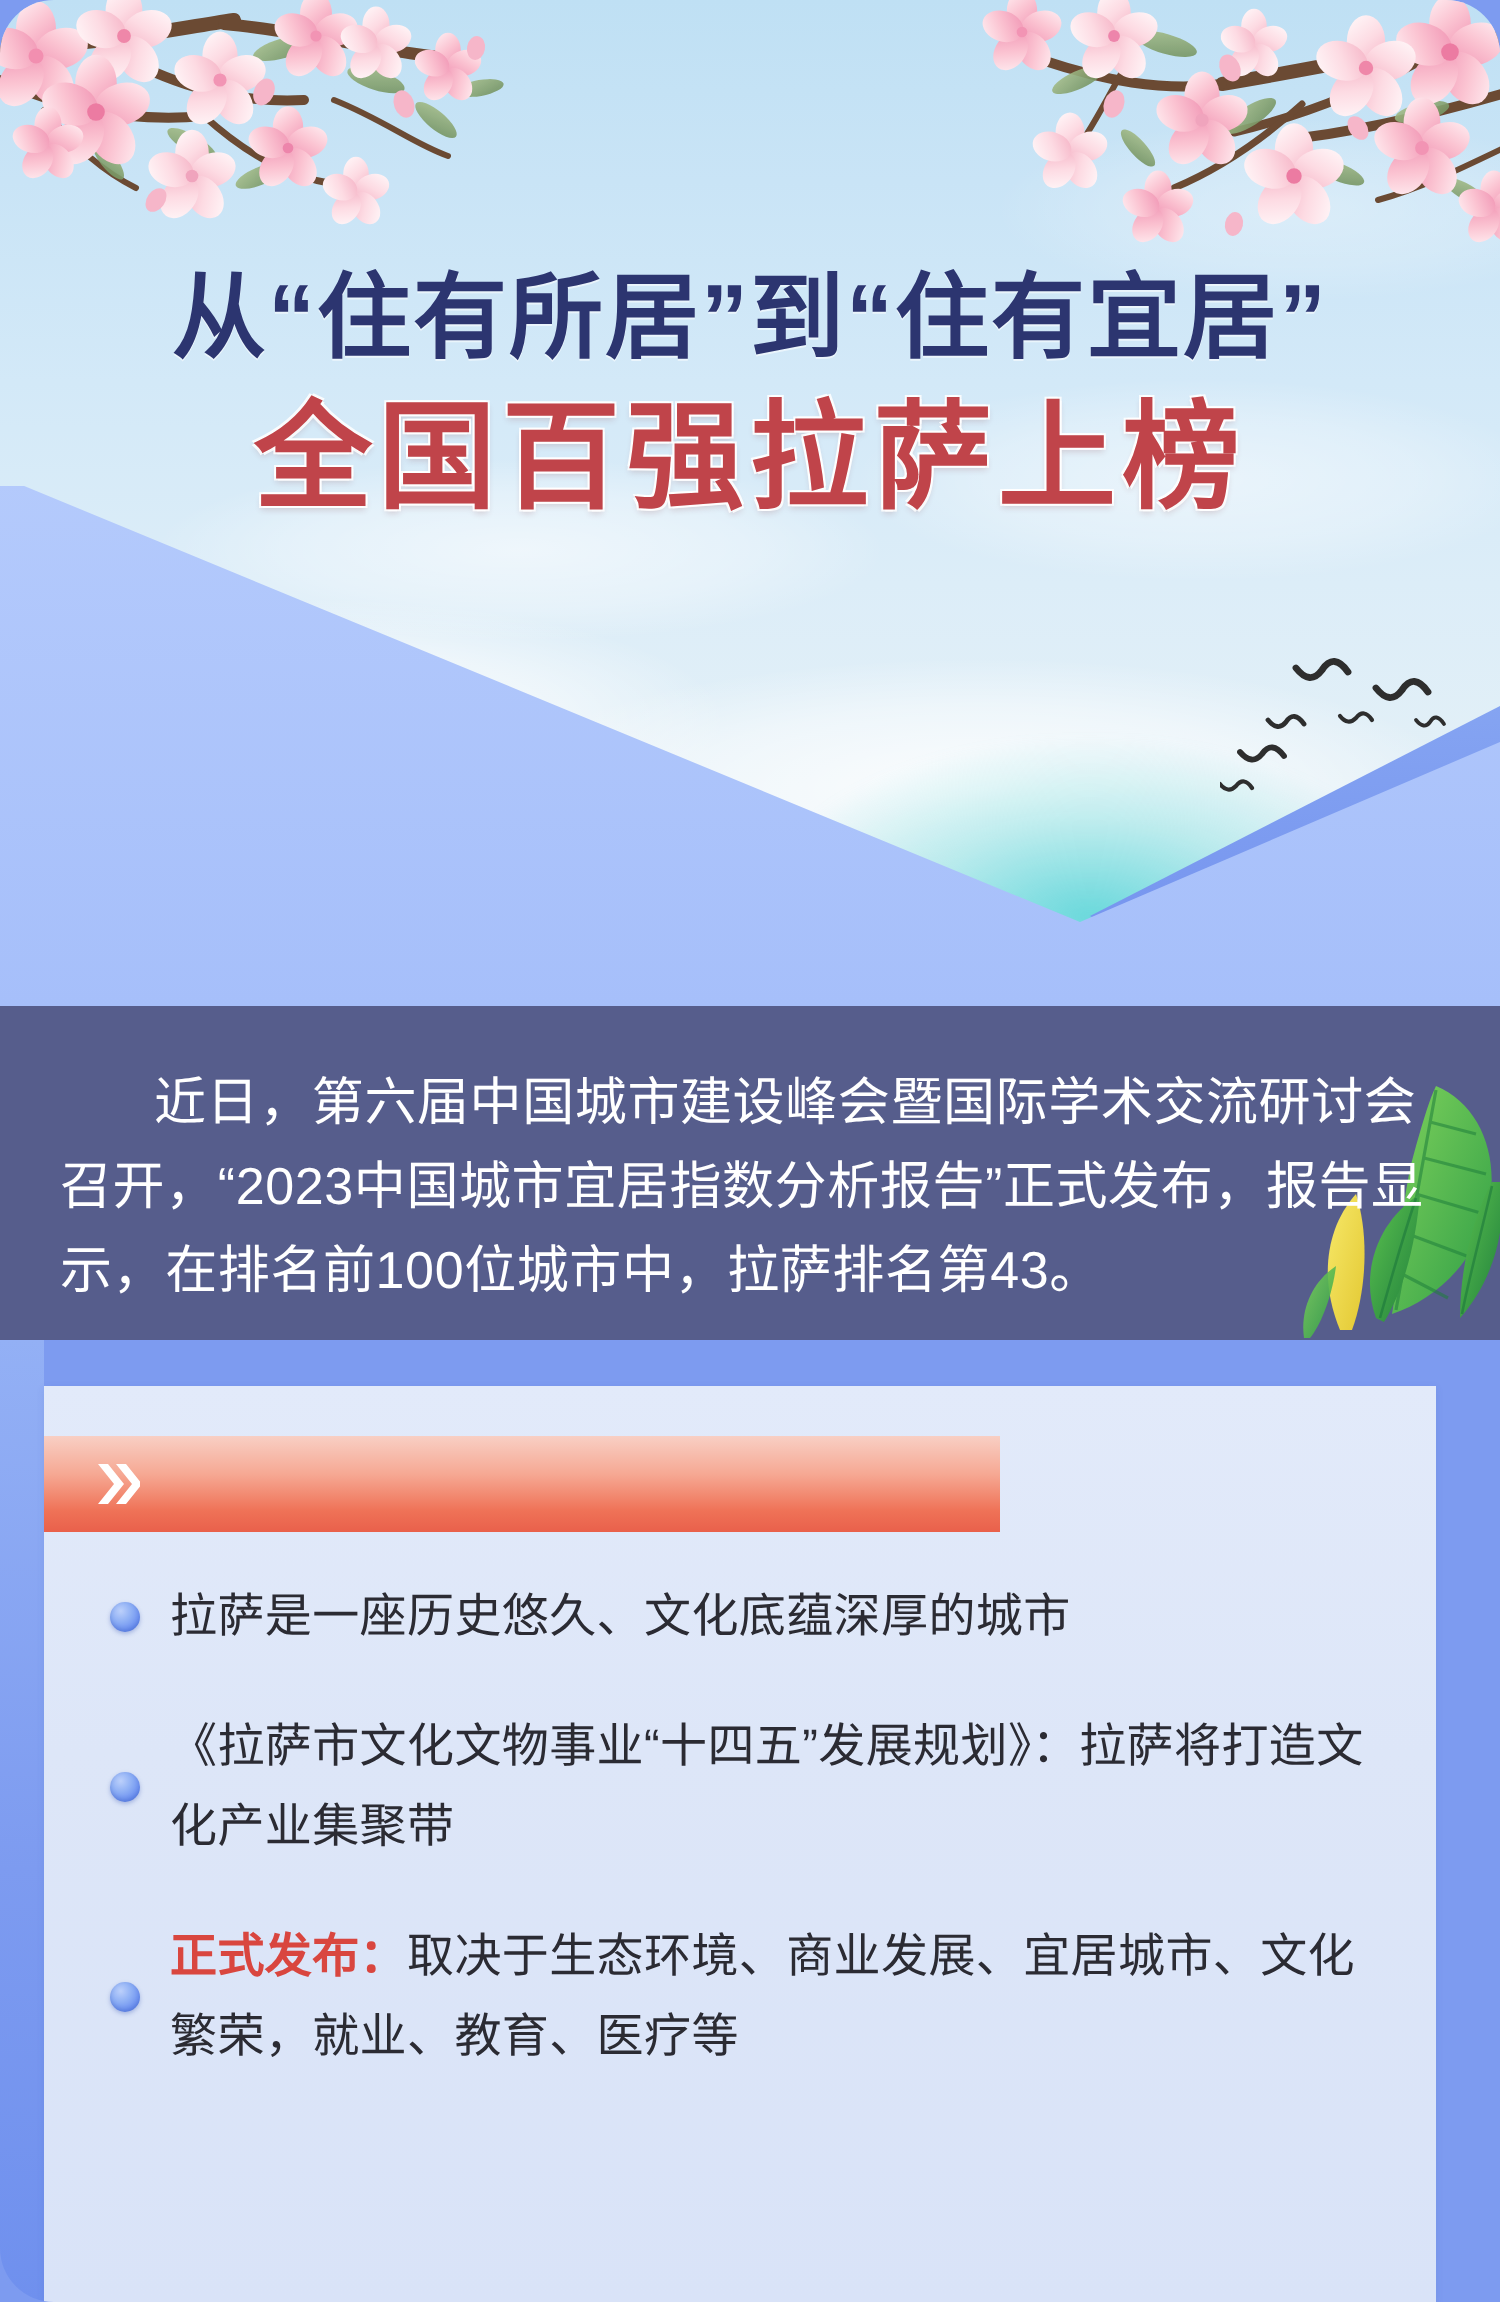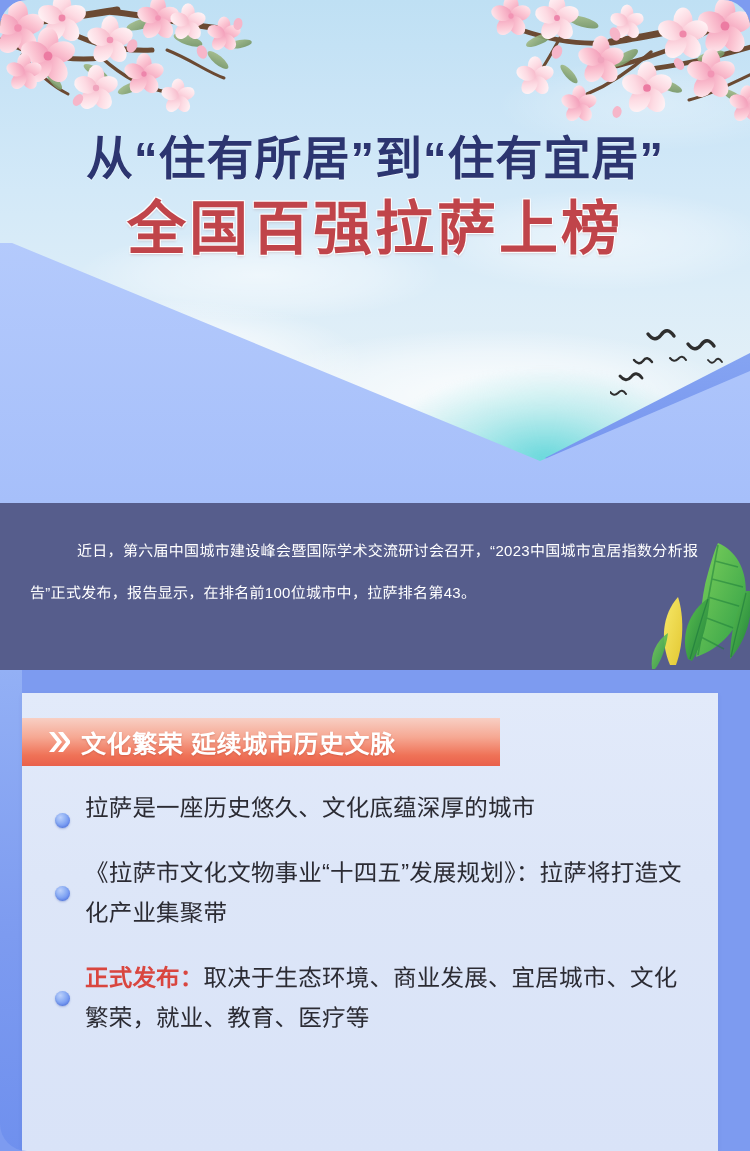--- a/index.html
+++ b/index.html
@@ -69,21 +69,21 @@
   
   .intro-band {
     position:absolute; left:0; top:503px; width:750px; height:167px;
     background:#565d8c;
     overflow:hidden;
   }
   .intro-text {
     position:relative; z-index:2;
     padding:27px 34px 0 30px;
     color:#ffffff;
-    font-size:15px;
+    font-size:26px;
     line-height:42px;
     letter-spacing:.3px;
     text-indent:47px;
     font-family:"Liberation Sans","DejaVu Sans",sans-serif;
   }
   .leaves { position:absolute; right:-4px; top:34px; width:132px; height:133px; z-index:1; }
 
   
   .card {
     position:absolute; left:22px; top:693px; width:696px; height:458px;
@@ -104,21 +104,21 @@
   }
   .chev { width:22px; height:24px; margin-right:11px; flex:none; }
   .section-title {
     color:#ffffff; font-size:25px; font-weight:bold; letter-spacing:.6px;
     text-shadow:0 1px 2px rgba(170,55,40,.35);
     white-space:nowrap;
   }
 
   
   .bullets { position:absolute; left:33px; top:95px; width:645px; }
-  .bullet-row { display:flex; align-items:flex-end; margin-bottom:25px; }
+  .bullet-row { display:flex; align-items:center; margin-bottom:25px; }
   .bullet-row:last-child { margin-bottom:0; }
   .dot {
     flex:none; width:15px; height:15px; border-radius:50%;
     margin-right:15px;
     background:radial-gradient(circle at 36% 30%, #bcd0fb 0%, #8fb0f5 38%, #6a8ef0 72%, #5a7fe0 100%);
     box-shadow:0 1px 2px rgba(60,90,180,.35), inset 0 -1px 2px rgba(40,70,160,.25);
   }
   .dot.mid { align-self:center; }
   .btext {
     font-size:23.5px; line-height:40px; color:#2b2b33;
@@ -507,21 +507,20 @@
 
   <div class="card">
 
     <div class="section-banner">
       <svg class="chev" viewBox="0 0 22 24">
         <g fill="#ffffff">
           <polygon points="1,2 9,12 1,22 6,22 14,12 6,2"></polygon>
           <polygon points="10,2 18,12 10,22 15,22 23,12 15,2"></polygon>
         </g>
       </svg>
-      <span class="section-title">文化繁荣 延续城市历史文脉</span>
     </div>
 
     <div class="bullets">
 
       <div class="bullet-row">
         <span class="dot"></span>
         <span class="btext">拉萨是一座历史悠久、文化底蕴深厚的城市</span>
       </div>
 
       <div class="bullet-row">

